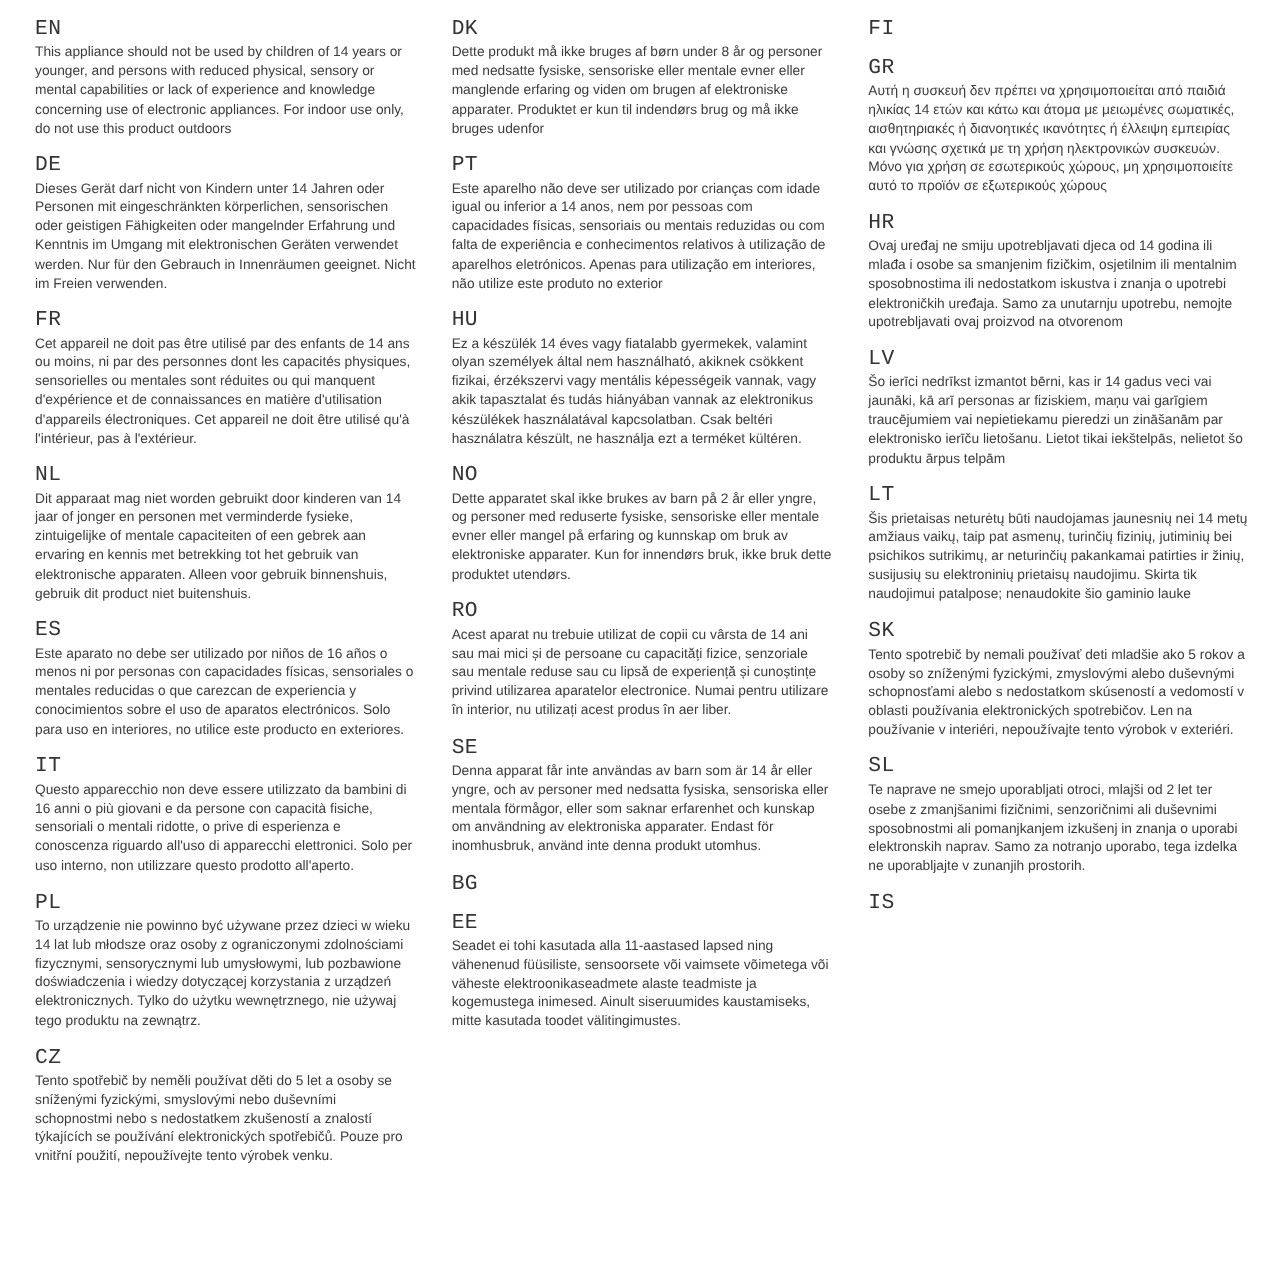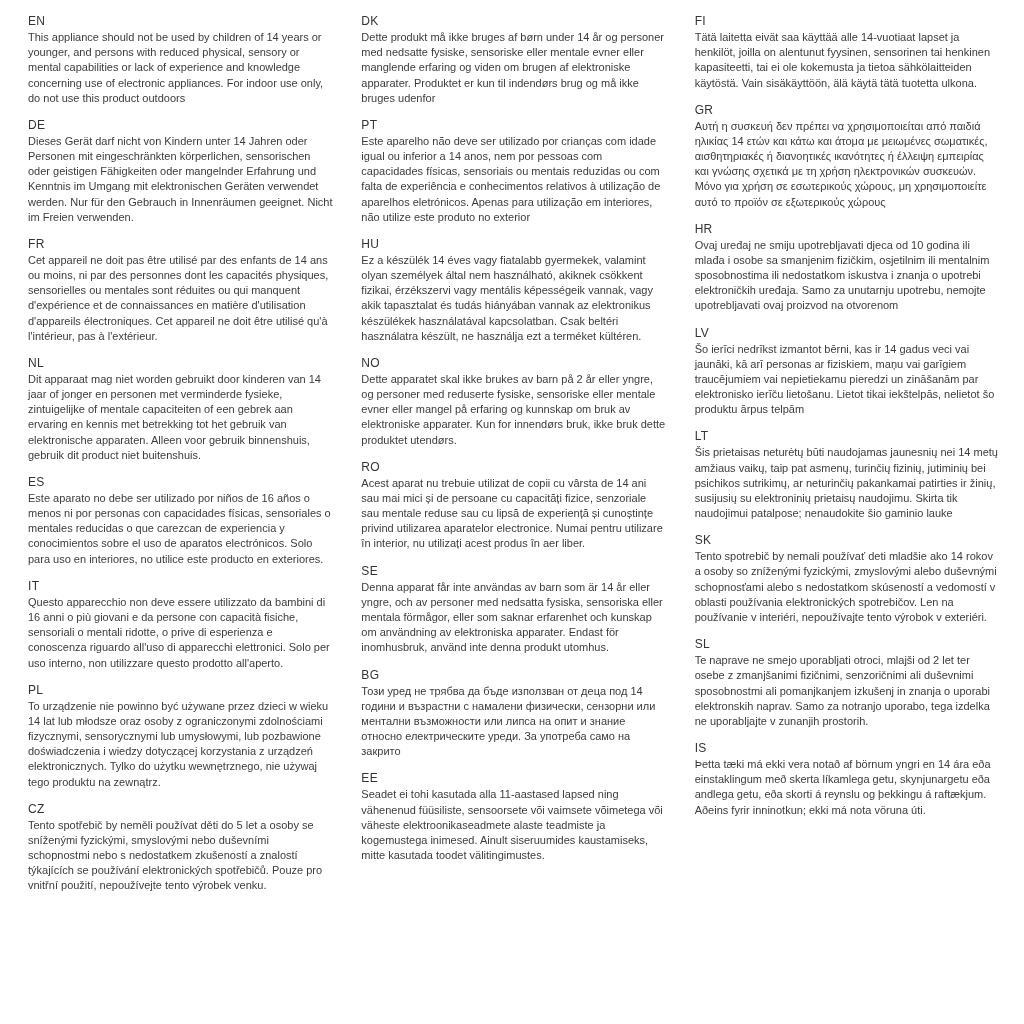--- a/index.html
+++ b/index.html
@@ -24,25 +24,26 @@
     display: grid;
     grid-template-columns: 1fr 1fr 1fr;
     column-gap: 28px;
   }
   .section {
     margin-bottom: 12px;
     break-inside: avoid;
   }
   .lang-code {
     display: block;
-    font-size: 12px;
+    font-size: 17px;
     font-weight: 400;
     letter-spacing: 0.3px;
     color: #343434;
     margin-bottom: 2px;
+    font-family: Liberation Mono, monospace;
   }
   .lang-text {
     margin: 0;
     font-size: 11px;
     font-weight: 400;
     line-height: 1.38;
     color: #3c3c3c;
     text-align: left;
   }
 </style>
@@ -83,21 +84,21 @@
       </div>
       <div class="section">
         <span class="lang-code">CZ</span>
         <p class="lang-text">Tento spotřebič by neměli používat děti do 5 let a osoby se sníženými fyzickými, smyslovými nebo duševními schopnostmi nebo s nedostatkem zkušeností a znalostí týkajících se používání elektronických spotřebičů. Pouze pro vnitřní použití, nepoužívejte tento výrobek venku.</p>
       </div>
     </div>
 
     <div class="column">
       <div class="section">
         <span class="lang-code">DK</span>
-        <p class="lang-text">Dette produkt må ikke bruges af børn under 14 år og personer med nedsatte fysiske, sensoriske eller mentale evner eller manglende erfaring og viden om brugen af elektroniske apparater. Produktet er kun til indendørs brug og må ikke bruges udenfor</p>
+        <p class="lang-text">Dette produkt må ikke bruges af børn under 8 år og personer med nedsatte fysiske, sensoriske eller mentale evner eller manglende erfaring og viden om brugen af elektroniske apparater. Produktet er kun til indendørs brug og må ikke bruges udenfor</p>
       </div>
       <div class="section">
         <span class="lang-code">PT</span>
         <p class="lang-text">Este aparelho não deve ser utilizado por crianças com idade igual ou inferior a 14 anos, nem por pessoas com capacidades físicas, sensoriais ou mentais reduzidas ou com falta de experiência e conhecimentos relativos à utilização de aparelhos eletrónicos. Apenas para utilização em interiores, não utilize este produto no exterior</p>
       </div>
       <div class="section">
         <span class="lang-code">HU</span>
         <p class="lang-text">Ez a készülék 14 éves vagy fiatalabb gyermekek, valamint olyan személyek által nem használható, akiknek csökkent fizikai, érzékszervi vagy mentális képességeik vannak, vagy akik tapasztalat és tudás hiányában vannak az elektronikus készülékek használatával kapcsolatban. Csak beltéri használatra készült, ne használja ezt a terméket kültéren.</p>
       </div>
       <div class="section">
@@ -107,57 +108,54 @@
       <div class="section">
         <span class="lang-code">RO</span>
         <p class="lang-text">Acest aparat nu trebuie utilizat de copii cu vârsta de 14 ani sau mai mici și de persoane cu capacități fizice, senzoriale sau mentale reduse sau cu lipsă de experiență și cunoștințe privind utilizarea aparatelor electronice. Numai pentru utilizare în interior, nu utilizați acest produs în aer liber.</p>
       </div>
       <div class="section">
         <span class="lang-code">SE</span>
         <p class="lang-text">Denna apparat får inte användas av barn som är 14 år eller yngre, och av personer med nedsatta fysiska, sensoriska eller mentala förmågor, eller som saknar erfarenhet och kunskap om användning av elektroniska apparater. Endast för inomhusbruk, använd inte denna produkt utomhus.</p>
       </div>
       <div class="section">
         <span class="lang-code">BG</span>
-        <p class="lang-text">Този уред не трябва да бъде използван от деца под 14 години и възрастни с намалени физически, сензорни или ментални възможности или липса на опит и знание относно електрическите уреди. За употреба само на закрито</p>
       </div>
       <div class="section">
         <span class="lang-code">EE</span>
         <p class="lang-text">Seadet ei tohi kasutada alla 11-aastased lapsed ning vähenenud füüsiliste, sensoorsete või vaimsete võimetega või väheste elektroonikaseadmete alaste teadmiste ja kogemustega inimesed. Ainult siseruumides kaustamiseks, mitte kasutada toodet välitingimustes.</p>
       </div>
     </div>
 
     <div class="column">
       <div class="section">
         <span class="lang-code">FI</span>
-        <p class="lang-text">Tätä laitetta eivät saa käyttää alle 14-vuotiaat lapset ja henkilöt, joilla on alentunut fyysinen, sensorinen tai henkinen kapasiteetti, tai ei ole kokemusta ja tietoa sähkölaitteiden käytöstä. Vain sisäkäyttöön, älä käytä tätä tuotetta ulkona.</p>
       </div>
       <div class="section">
         <span class="lang-code">GR</span>
         <p class="lang-text">Αυτή η συσκευή δεν πρέπει να χρησιμοποιείται από παιδιά ηλικίας 14 ετών και κάτω και άτομα με μειωμένες σωματικές, αισθητηριακές ή διανοητικές ικανότητες ή έλλειψη εμπειρίας και γνώσης σχετικά με τη χρήση ηλεκτρονικών συσκευών. Μόνο για χρήση σε εσωτερικούς χώρους, μη χρησιμοποιείτε αυτό το προϊόν σε εξωτερικούς χώρους</p>
       </div>
       <div class="section">
         <span class="lang-code">HR</span>
-        <p class="lang-text">Ovaj uređaj ne smiju upotrebljavati djeca od 10 godina ili mlađa i osobe sa smanjenim fizičkim, osjetilnim ili mentalnim sposobnostima ili nedostatkom iskustva i znanja o upotrebi elektroničkih uređaja. Samo za unutarnju upotrebu, nemojte upotrebljavati ovaj proizvod na otvorenom</p>
+        <p class="lang-text">Ovaj uređaj ne smiju upotrebljavati djeca od 14 godina ili mlađa i osobe sa smanjenim fizičkim, osjetilnim ili mentalnim sposobnostima ili nedostatkom iskustva i znanja o upotrebi elektroničkih uređaja. Samo za unutarnju upotrebu, nemojte upotrebljavati ovaj proizvod na otvorenom</p>
       </div>
       <div class="section">
         <span class="lang-code">LV</span>
         <p class="lang-text">Šo ierīci nedrīkst izmantot bērni, kas ir 14 gadus veci vai jaunāki, kā arī personas ar fiziskiem, maņu vai garīgiem traucējumiem vai nepietiekamu pieredzi un zināšanām par elektronisko ierīču lietošanu. Lietot tikai iekštelpās, nelietot šo produktu ārpus telpām</p>
       </div>
       <div class="section">
         <span class="lang-code">LT</span>
         <p class="lang-text">Šis prietaisas neturėtų būti naudojamas jaunesnių nei 14 metų amžiaus vaikų, taip pat asmenų, turinčių fizinių, jutiminių bei psichikos sutrikimų, ar neturinčių pakankamai patirties ir žinių, susijusių su elektroninių prietaisų naudojimu. Skirta tik naudojimui patalpose; nenaudokite šio gaminio lauke</p>
       </div>
       <div class="section">
         <span class="lang-code">SK</span>
-        <p class="lang-text">Tento spotrebič by nemali používať deti mladšie ako 14 rokov a osoby so zníženými fyzickými, zmyslovými alebo duševnými schopnosťami alebo s nedostatkom skúseností a vedomostí v oblasti používania elektronických spotrebičov. Len na používanie v interiéri, nepoužívajte tento výrobok v exteriéri.</p>
+        <p class="lang-text">Tento spotrebič by nemali používať deti mladšie ako 5 rokov a osoby so zníženými fyzickými, zmyslovými alebo duševnými schopnosťami alebo s nedostatkom skúseností a vedomostí v oblasti používania elektronických spotrebičov. Len na používanie v interiéri, nepoužívajte tento výrobok v exteriéri.</p>
       </div>
       <div class="section">
         <span class="lang-code">SL</span>
         <p class="lang-text">Te naprave ne smejo uporabljati otroci, mlajši od 2 let ter osebe z zmanjšanimi fizičnimi, senzoričnimi ali duševnimi sposobnostmi ali pomanjkanjem izkušenj in znanja o uporabi elektronskih naprav. Samo za notranjo uporabo, tega izdelka ne uporabljajte v zunanjih prostorih.</p>
       </div>
       <div class="section">
         <span class="lang-code">IS</span>
-        <p class="lang-text">Þetta tæki má ekki vera notað af börnum yngri en 14 ára eða einstaklingum með skerta líkamlega getu, skynjunargetu eða andlega getu, eða skorti á reynslu og þekkingu á raftækjum. Aðeins fyrir inninotkun; ekki má nota vöruna úti.</p>
       </div>
     </div>
 
   </div>
 </div>
 
 </body></html>

